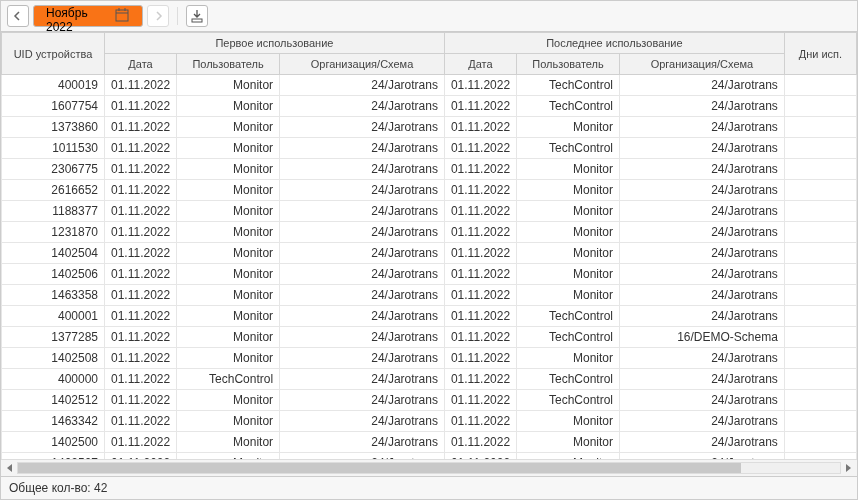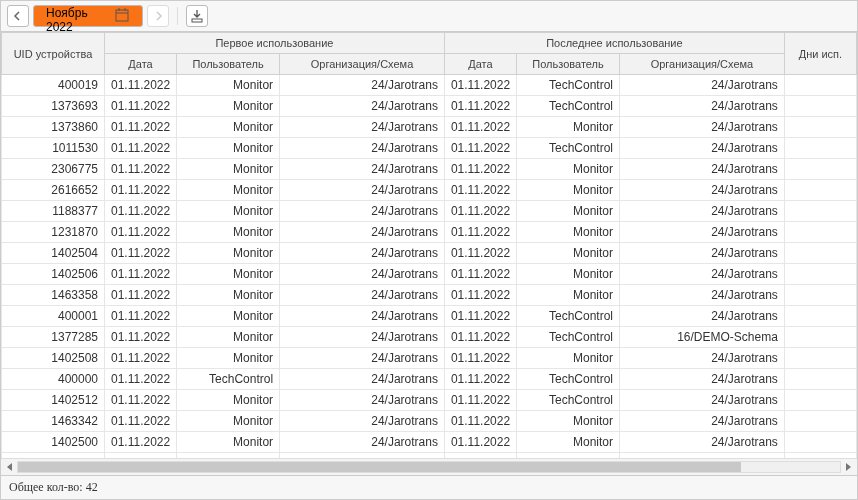--- a/index.html
+++ b/index.html
@@ -104,21 +104,20 @@
   .hscroll .arrow {
     width:14px; height:14px; display:flex; align-items:center; justify-content:center;
     color:#666; cursor:pointer;
   }
   .statusbar {
     border-top: 1px solid #ccc;
     background: #f7f7f7;
     padding: 4px 8px;
     font-size: 12px;
     color: #333;
-    font-family: Liberation Serif, serif;
   }
   svg { display:block; }
 </style>
 </head>
 <body>
 
 <div class="toolbar">
   <div class="tb-btn">
     <svg width="10" height="10" viewBox="0 0 10 10">
         <path d="M6 1 L2 5 L6 9" stroke="#666" fill="none" stroke-width="1.5"></path>
@@ -182,21 +181,21 @@
           <td>400019</td>
           <td>01.11.2022</td>
           <td>Monitor</td>
           <td>24/Jarotrans</td>
           <td>01.11.2022</td>
           <td>TechControl</td>
           <td>24/Jarotrans</td>
           <td></td>
         </tr>
         <tr>
-          <td>1373693</td>
+          <td>1607754</td>
           <td>01.11.2022</td>
           <td>Monitor</td>
           <td>24/Jarotrans</td>
           <td>01.11.2022</td>
           <td>TechControl</td>
           <td>24/Jarotrans</td>
           <td></td>
         </tr>
         <tr>
           <td>1373860</td>

